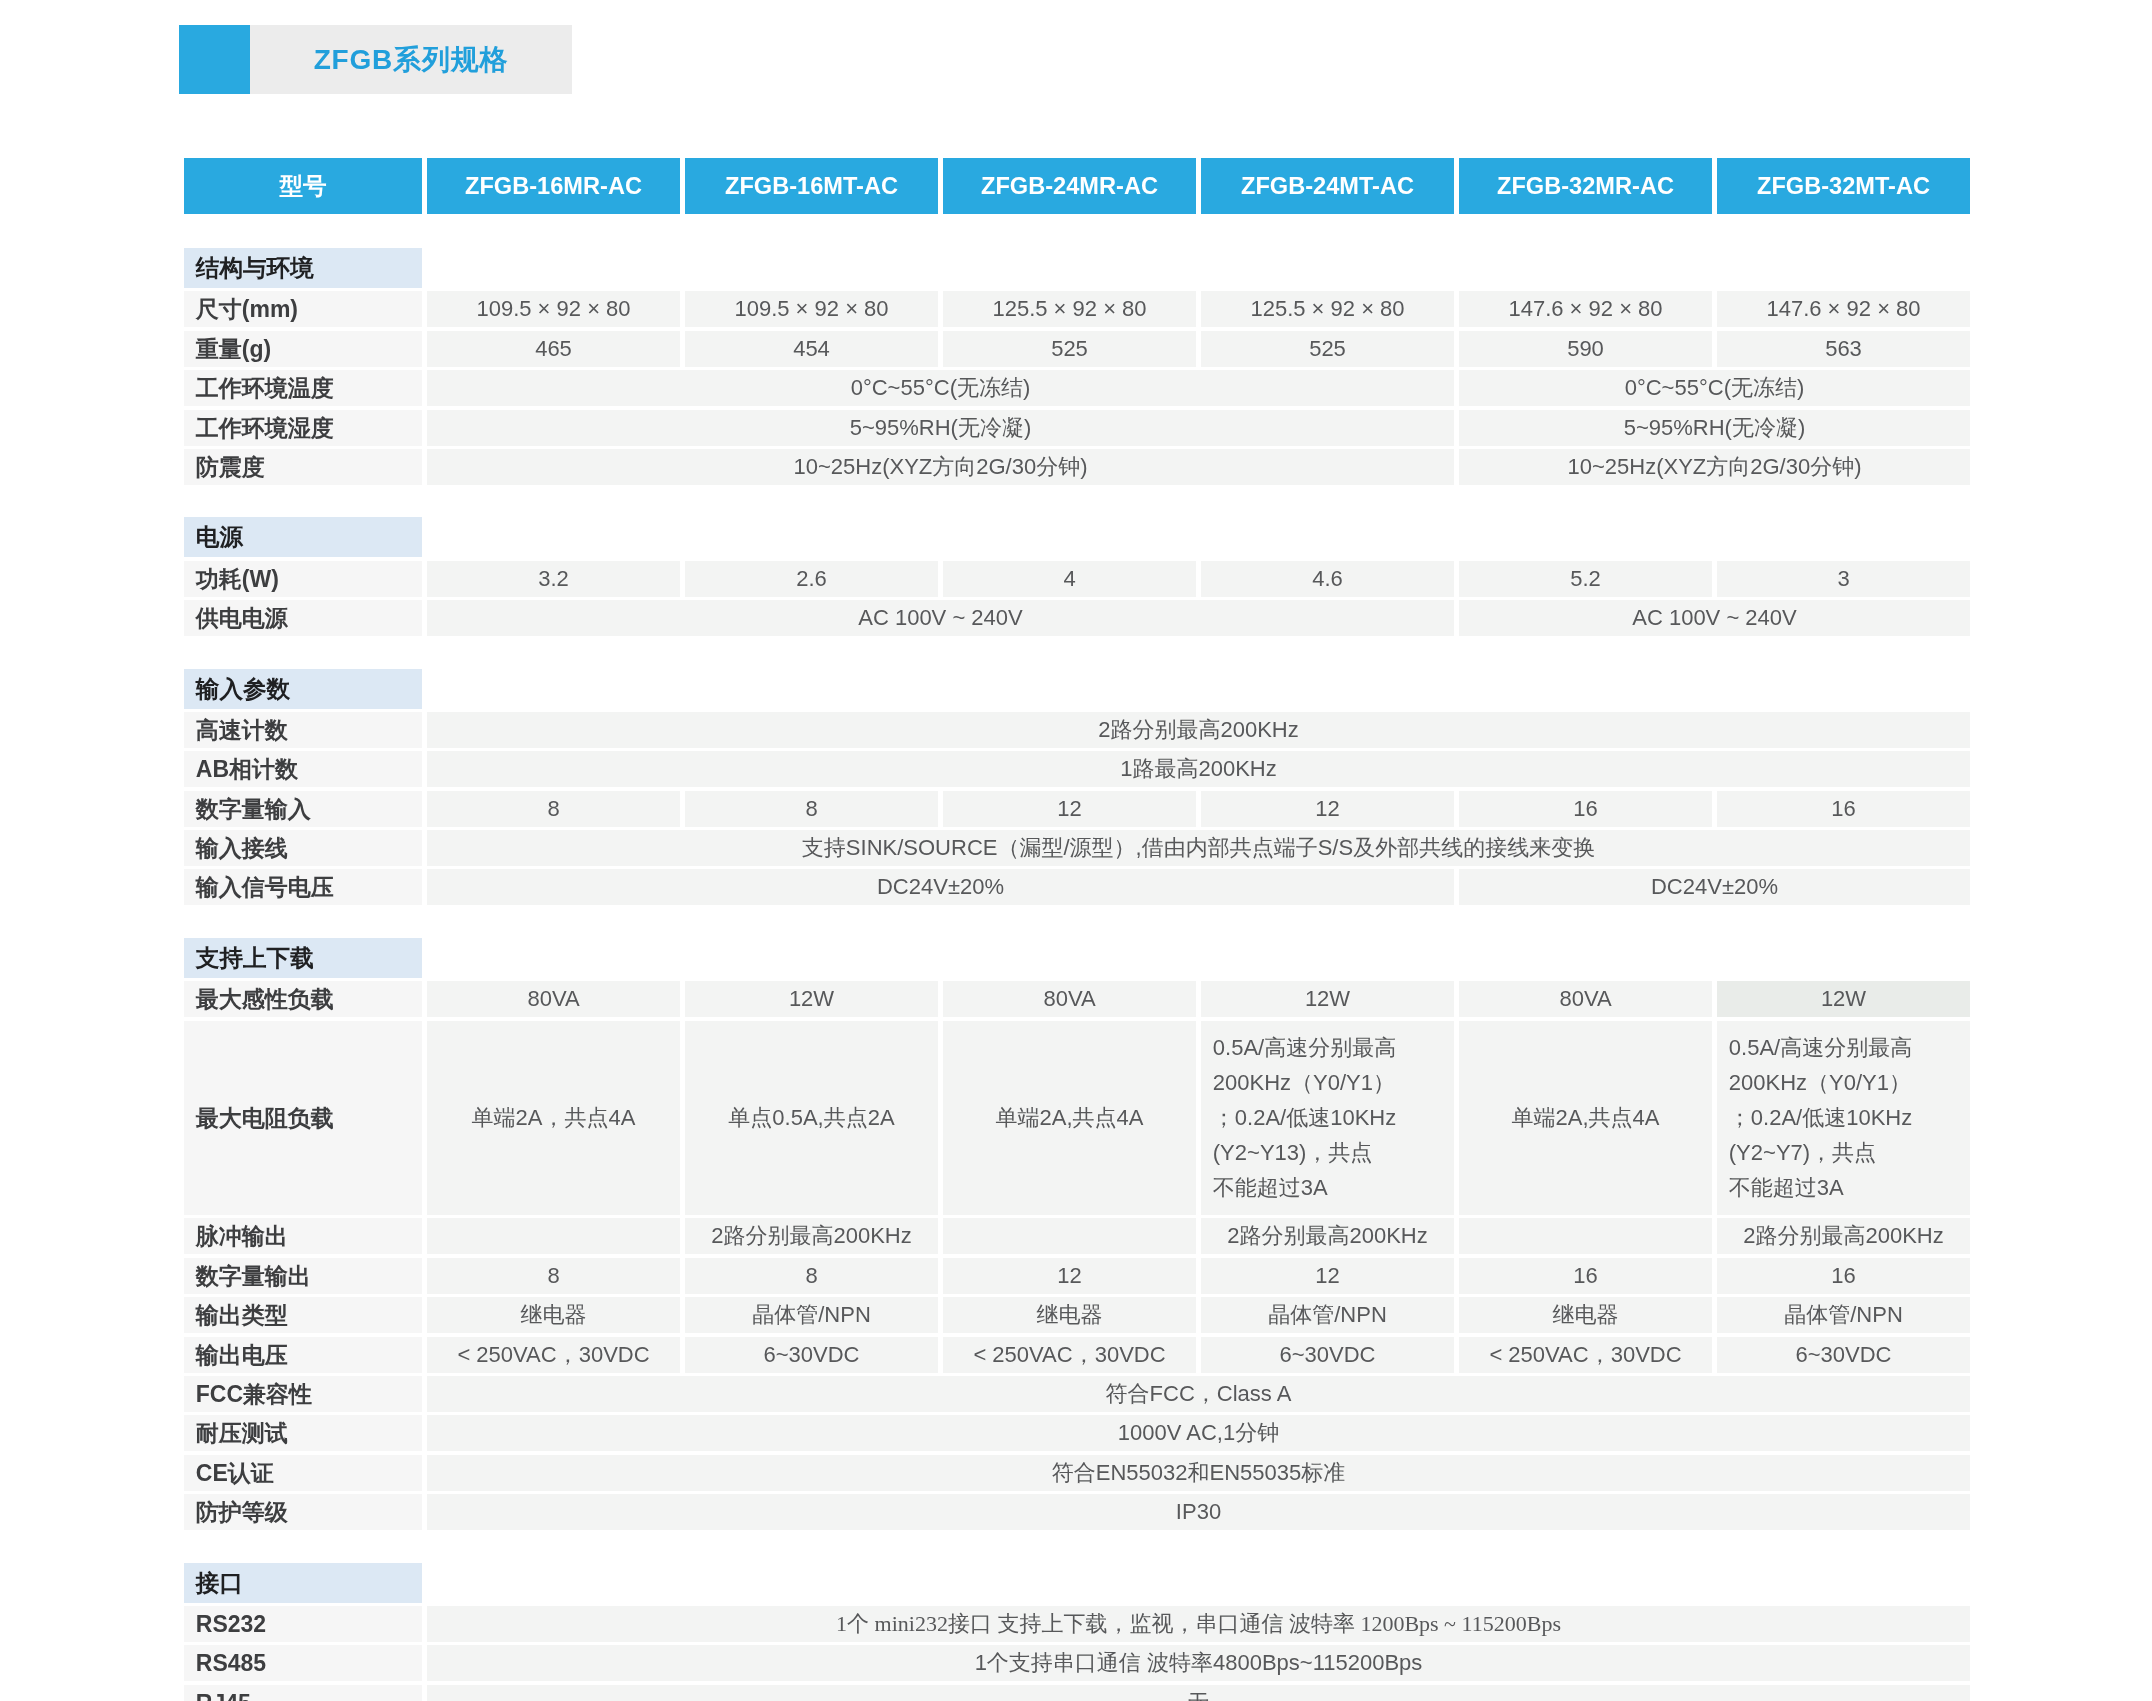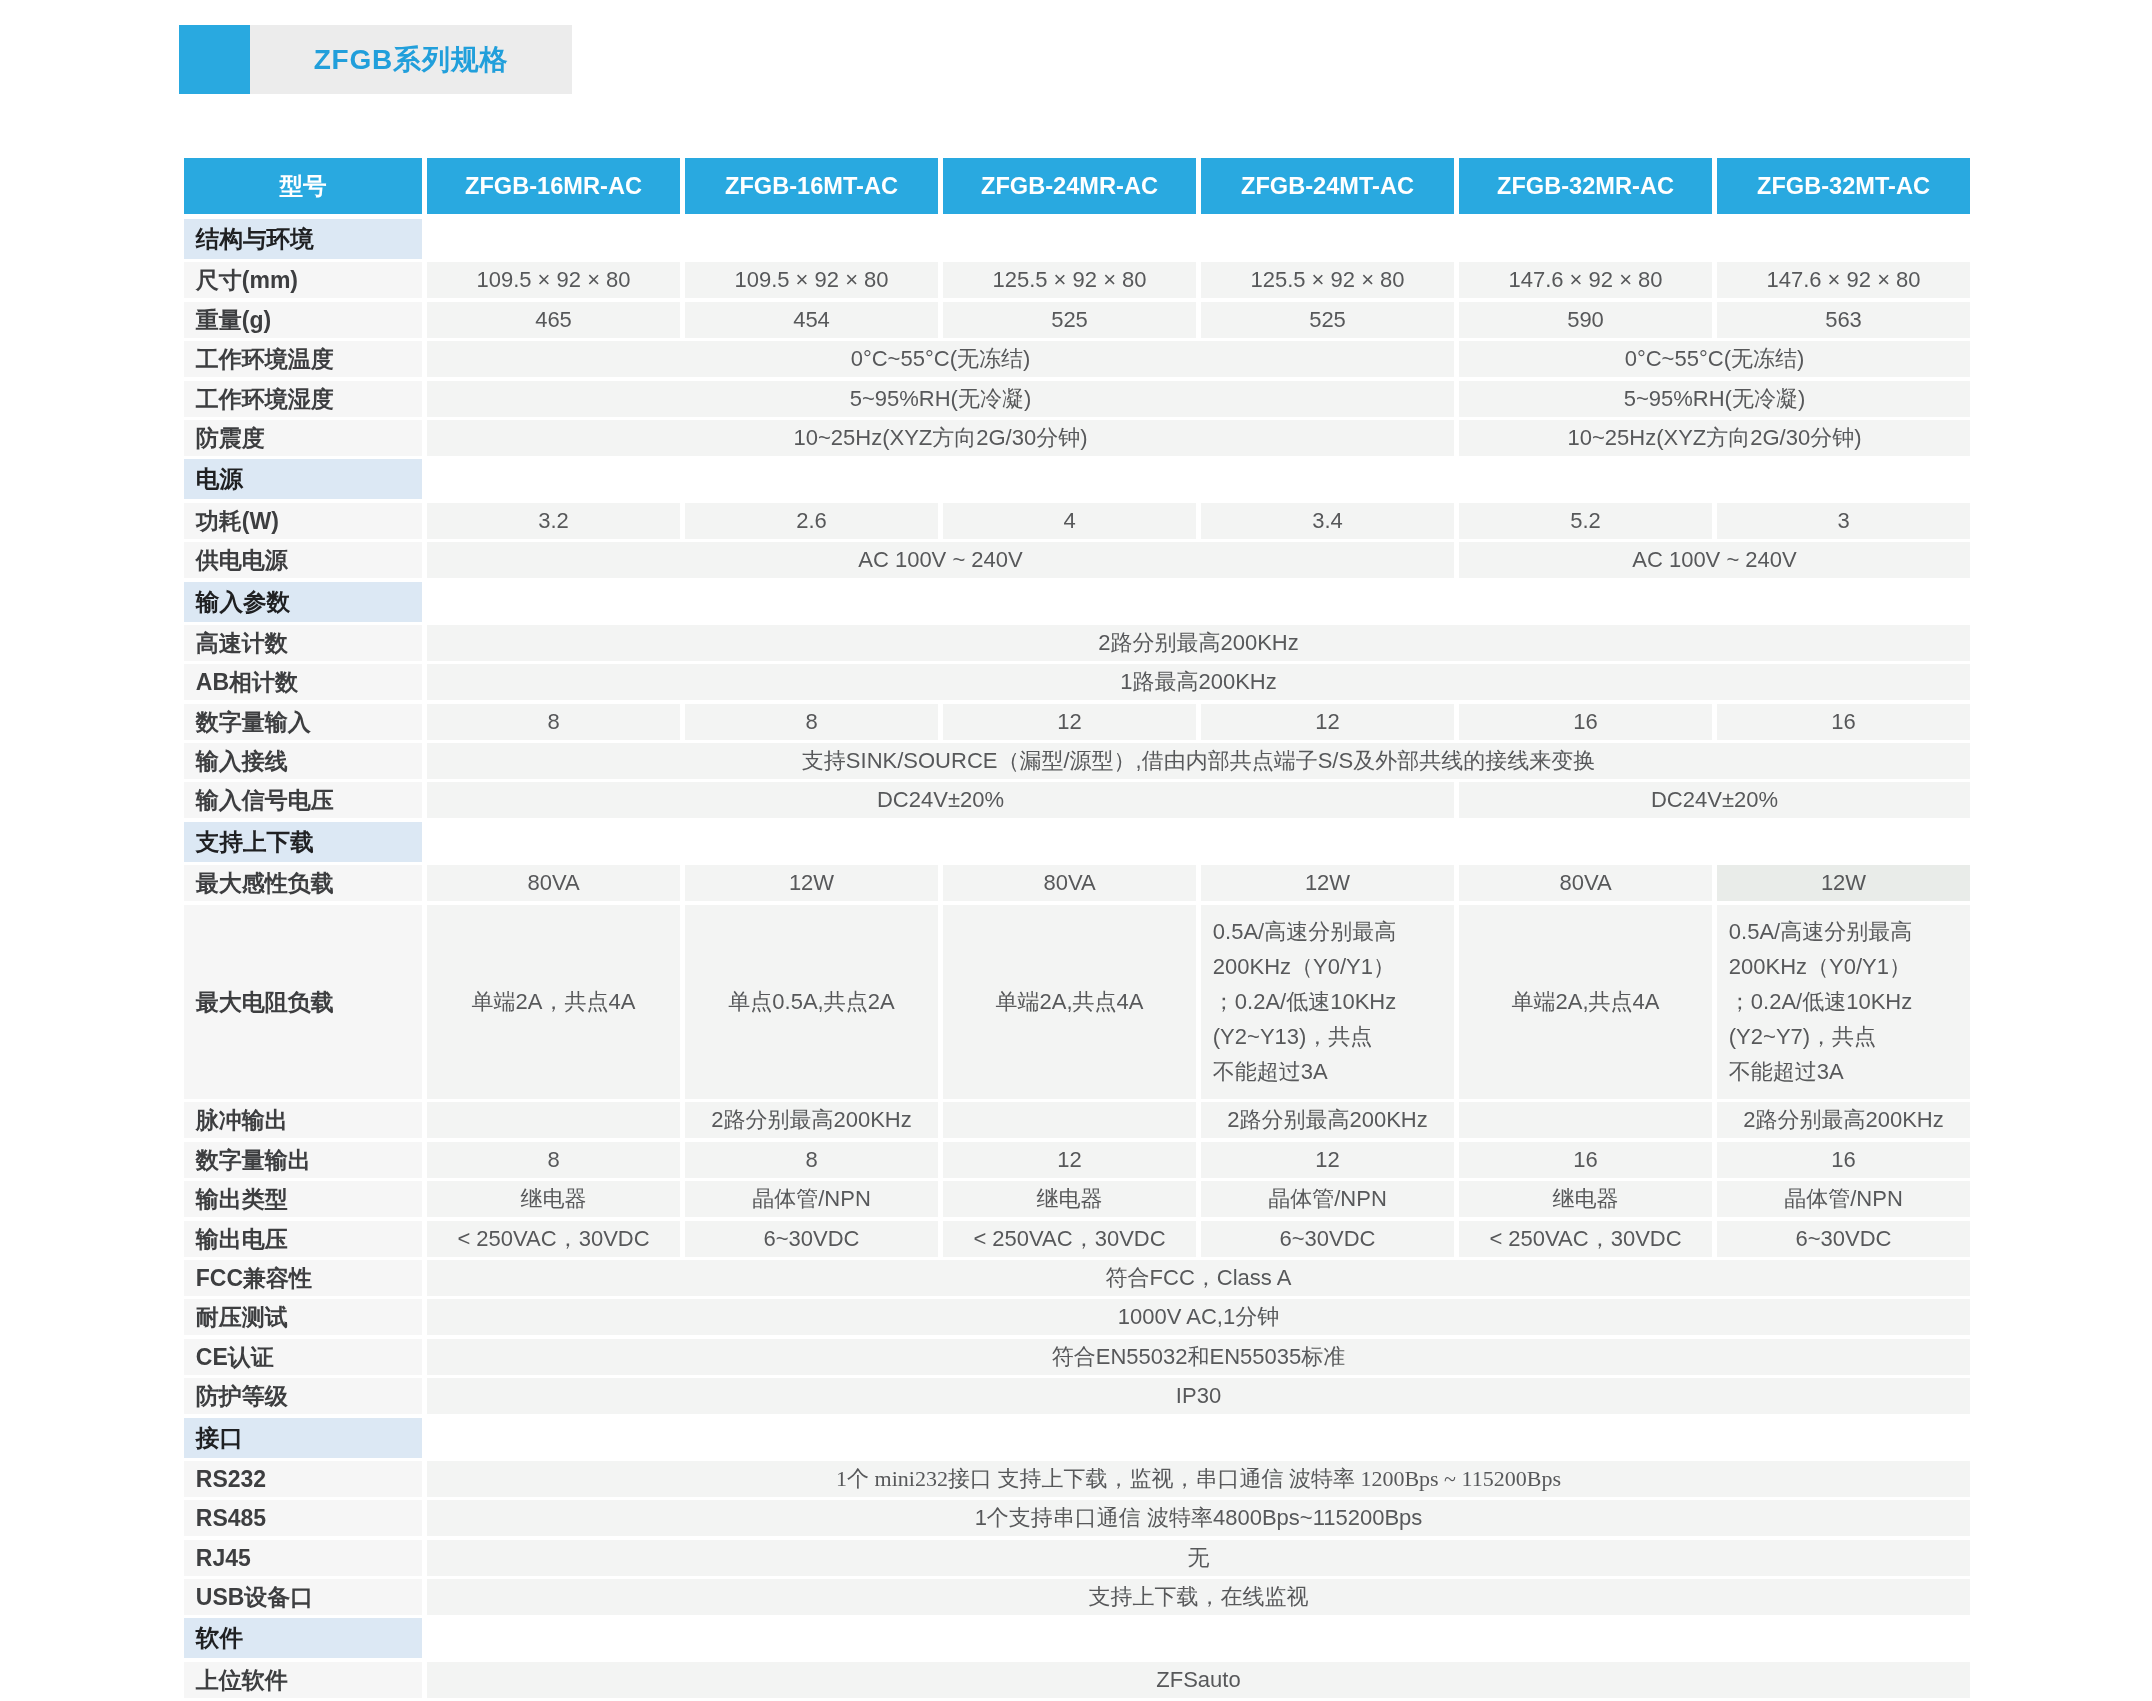--- a/index.html
+++ b/index.html
@@ -16,21 +16,21 @@
   
   #spec-table{position:absolute;left:184px;top:158px;width:1786px;}
   .t-row{display:grid;grid-template-columns:238px repeat(6,253px);column-gap:5px;margin-bottom:3.4px;}
   .c{background:#f3f4f3;display:flex;align-items:center;justify-content:center;
      min-height:36px;font-size:22px;color:#57585a;text-align:center;line-height:26px;}
   .label-cell{justify-content:flex-start;text-align:left;padding-left:11.8px;
      font-weight:bold;color:#3d3e40;background:#f6f6f6;font-size:23px;}
   .header-row{margin-bottom:5px;}
   .header-row .c{background:#29a9e0;color:#ffffff;font-weight:bold;font-size:23.6px;min-height:56px;}
   .header-row .label-cell{justify-content:center;text-align:center;padding-left:0;}
-  .section-row .label-cell{background:#dce8f4;color:#1f2022;font-size:23.6px;min-height:40px;}
+  .section-row .label-cell{background:#dce8f4;color:#1f2022;font-size:23.6px;min-height:40px;margin-top:29px;}
   .tall-row .c{min-height:181px;}
   .c.left{justify-content:flex-start;text-align:left;padding:6.7px 8.4px 6.7px 11.8px;
      white-space:pre-line;line-height:35px;}
   .c.variant{background:#e9ece9;}
   .c.empty{background:#f3f4f3;}
 </style>
 </head>
 <body>
 
 <div class="title-square"></div>
@@ -85,21 +85,21 @@
       <div class="c" style="grid-column: span 2;">10~25Hz(XYZ方向2G/30分钟)</div>
     </div>
     <div class="t-row section-row">
       <div class="c label-cell">电源</div>
     </div>
     <div class="t-row">
       <div class="c label-cell">功耗(W)</div>
       <div class="c">3.2</div>
       <div class="c">2.6</div>
       <div class="c">4</div>
-      <div class="c">3.4</div>
+      <div class="c">4.6</div>
       <div class="c">5.2</div>
       <div class="c">3</div>
     </div>
     <div class="t-row">
       <div class="c label-cell">供电电源</div>
       <div class="c" style="grid-column: span 4;">AC 100V ~ 240V</div>
       <div class="c" style="grid-column: span 2;">AC 100V ~ 240V</div>
     </div>
     <div class="t-row section-row">
       <div class="c label-cell">输入参数</div>

